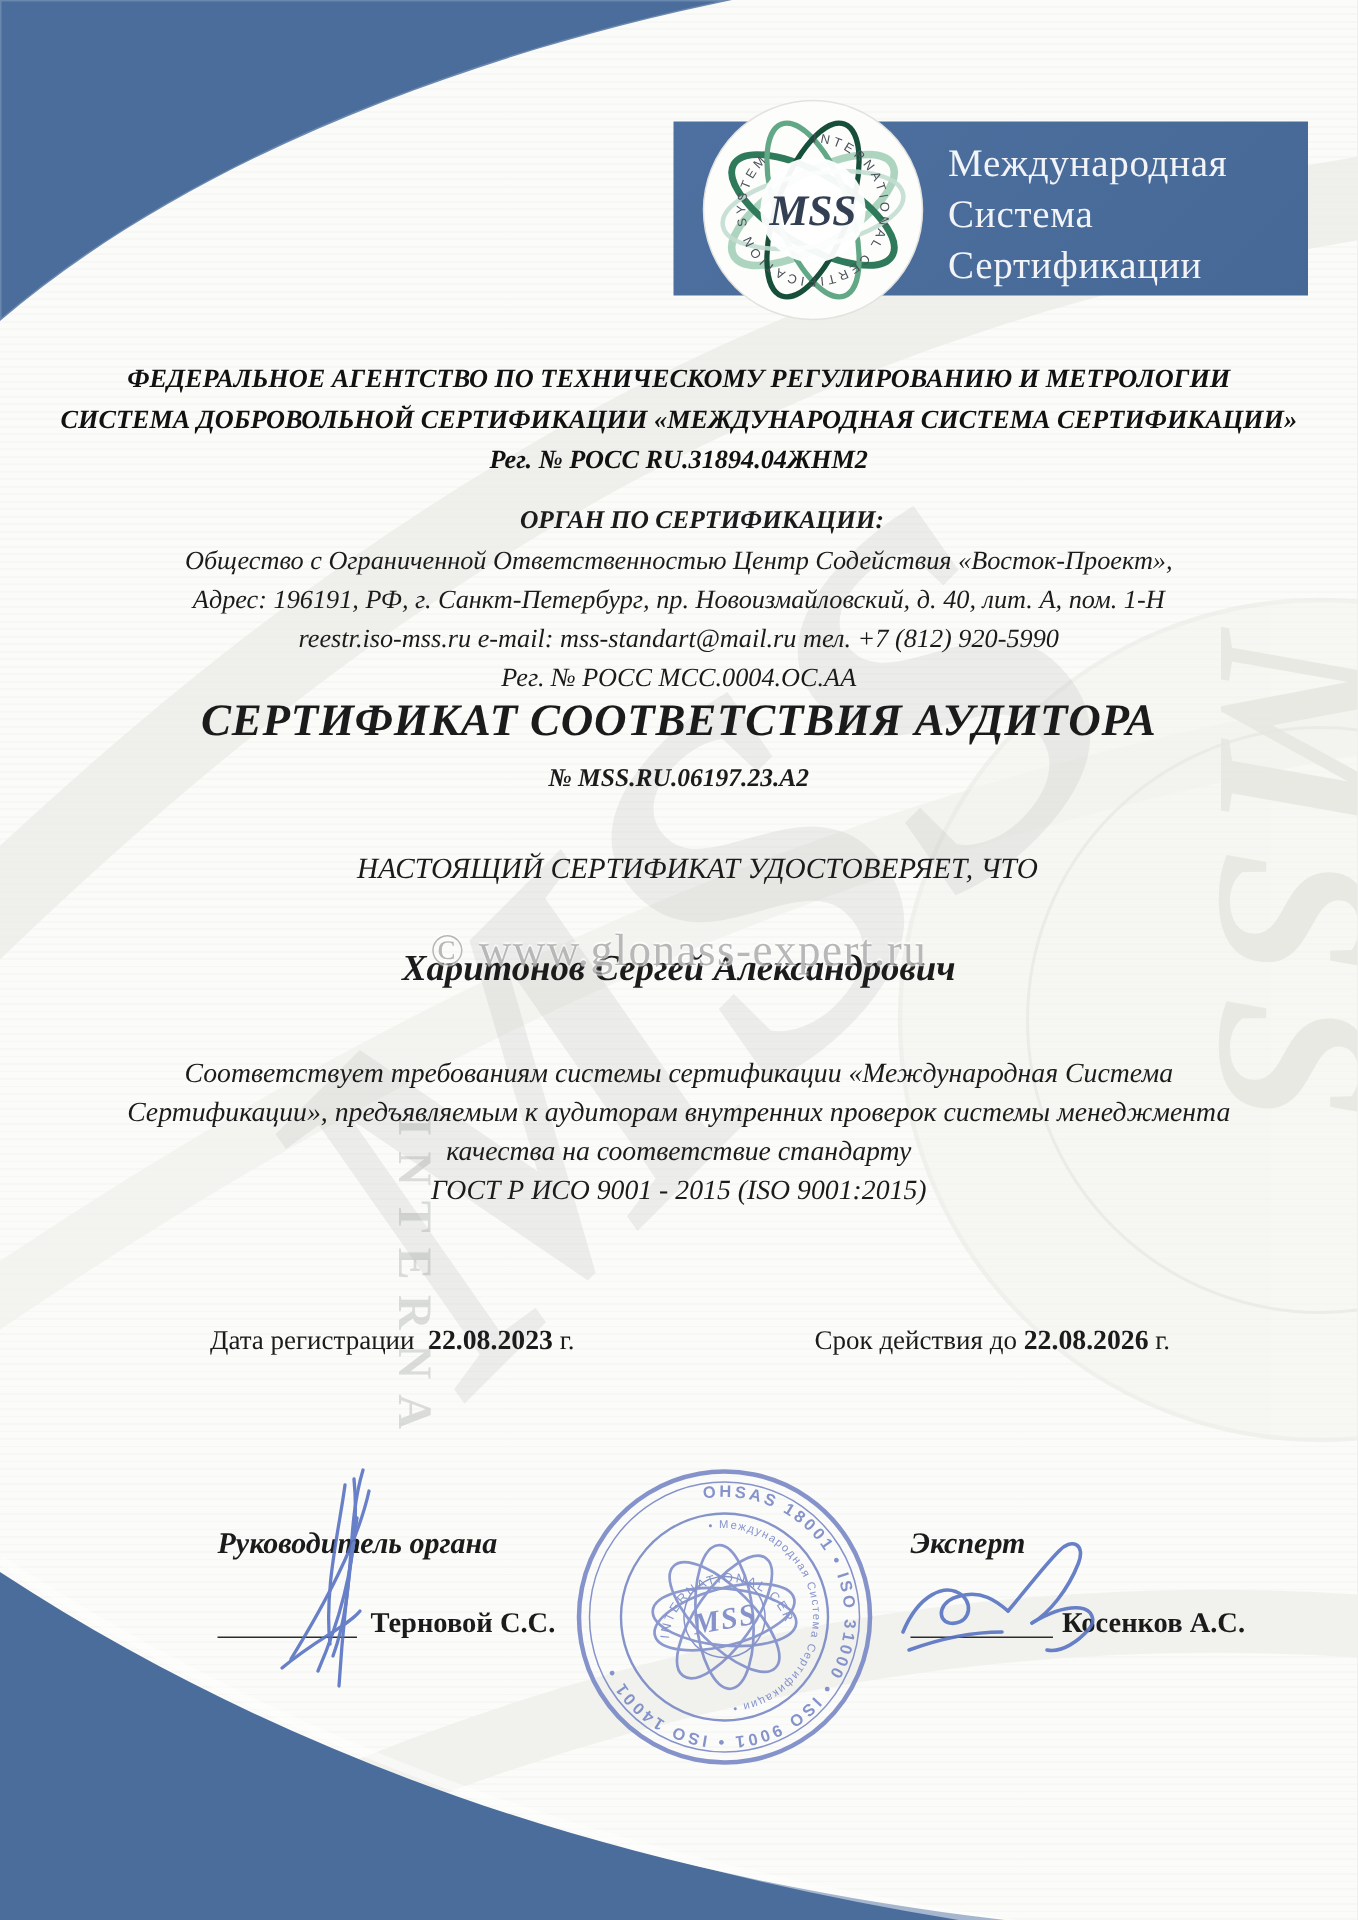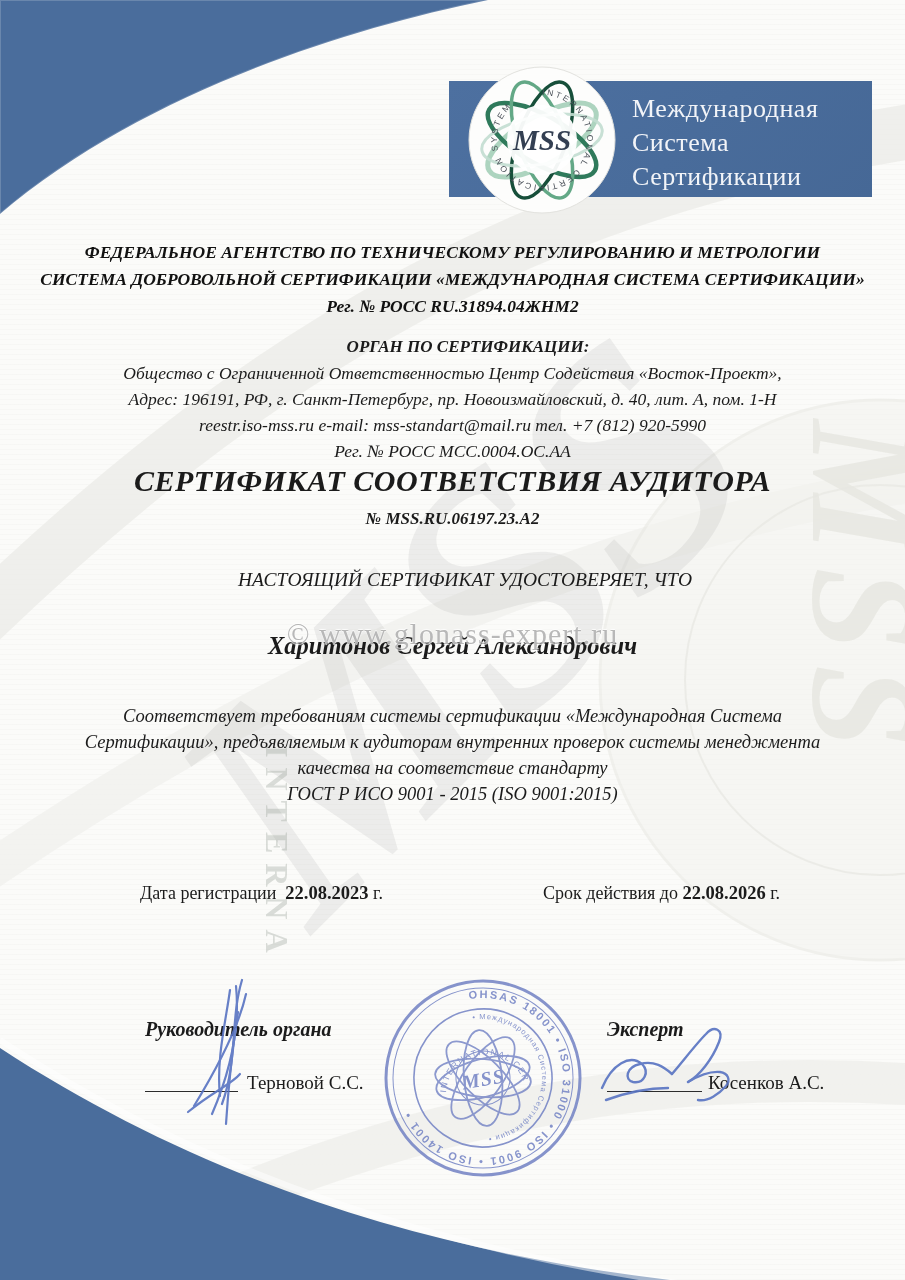--- a/index.html
+++ b/index.html
@@ -55,21 +55,21 @@
   .date-left{position:absolute;left:140px;top:883px;font-size:18px;z-index:2;}
   .date-right{position:absolute;left:543px;top:883px;font-size:18px;z-index:2;}
   .date-left b,.date-right b{font-size:18.5px;}
   
   .role{position:absolute;top:1018px;font-size:20px;font-weight:bold;font-style:italic;z-index:5;}
   .role-left{left:145px;}
   .role-right{left:607px;}
   .sig-line{position:absolute;top:1091px;border-top:1.5px solid #2c2c2c;z-index:5;}
   .sig-line-left{left:145px;width:93px;}
   .sig-line-right{left:607px;width:95px;}
-  .sig-name{position:absolute;top:1072px;font-size:19px;font-weight:normal;z-index:5;}
+  .sig-name{position:absolute;top:1072px;font-size:19px;font-weight:bold;z-index:5;}
   .sig-name-left{left:247px;}
   .sig-name-right{left:708px;}
   .ink{position:absolute;z-index:5;}
   .stamp-wrap{position:absolute;left:381px;top:976px;width:204px;height:204px;z-index:4;
     transform:rotate(-10deg);opacity:0.85;}
 </style>
 </head>
 <body>
 
 <div class="page">

